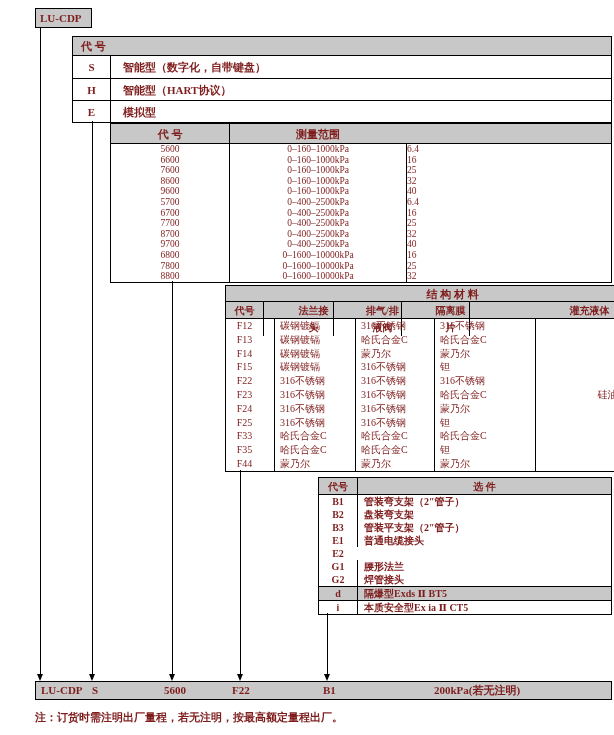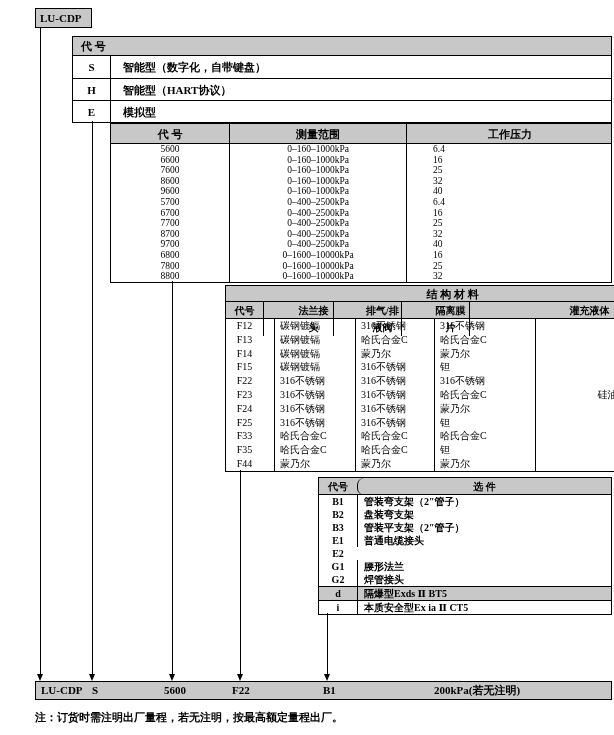--- a/index.html
+++ b/index.html
@@ -1,19 +1,19 @@
 <!DOCTYPE html>
 <html style="--grey: #c8c8c8;"><head>
 <meta charset="utf-8">
 <style>
   * { margin:0; padding:0; box-sizing:border-box; }
   html,body { background:#ffffff; }
   .canvas {
     position:relative; width:614px; height:735px; background:#fff;
-    font-family:"Liberation Serif","DejaVu Serif",serif; color:#000000;
+    font-family:"Liberation Serif","DejaVu Serif",serif; color:#7f1d1d;
   }
   .grey { background:var(--grey,#c8c8c8); }
 
   
   .title-box {
     position:absolute; left:35px; top:8px; width:57px; height:20px;
     border:1px solid #000; font-weight:bold; font-size:11px; line-height:18px;
     padding-left:4px;
   }
 
@@ -25,41 +25,41 @@
   .tt-code { text-align:center; font-weight:bold; font-size:11px; border-right:1px solid #000; }
   .tt-desc { padding-left:12px; font-weight:bold; font-size:11px; }
 
   
   .range-table { position:absolute; left:110px; top:123px; width:502px; border:1px solid #000; background:#fff; }
   .rt-header { display:grid; grid-template-columns:118px 177px 207px; height:20px; line-height:20px; border-bottom:1px solid #000; font-weight:bold; font-size:11px; text-align:center; }
   .rt-header > div + div { border-left:1px solid #000; }
   .rt-row { display:grid; grid-template-columns:118px 177px 207px; height:10.6px; line-height:10.6px; font-size:9.5px; }
   .rt-code { text-align:center; }
   .rt-range { text-align:center; border-left:1px solid #000; }
-  .rt-press { padding-left:26px; border-left:1px solid #000; }
+  .rt-press { border-left:1px solid #000; }
 
   
   .mat-table { position:absolute; left:225px; top:285px; width:455px; border:1px solid #000; background:#fff; }
   .mat-title { height:16px; line-height:16px; text-align:center; font-weight:bold; font-size:11px; border-bottom:1px solid #000; }
   .mat-header { display:grid; grid-template-columns:37px 70px 68px 68px 1fr; height:17px; line-height:17px; border-bottom:1px solid #000; font-weight:bold; font-size:10px; text-align:center; }
   .mat-header > div + div { border-left:1px solid #000;padding-left:30px; }
   .mat-body { position:relative; height:152px; }
   .mat-row { display:grid; grid-template-columns:37px 70px 68px 68px; height:13.8px; line-height:13.8px; font-size:10px;gap:11px; }
   .mat-code { text-align:center; }
   .mat-cell { border-left:1px solid #000; padding-left:5px; }
   .mat-fill {
     position:absolute; right:0; top:0; width:144px; height:152px;
     border-left:1px solid #000; display:flex; align-items:center; justify-content:center;
     font-size:10px;
   }
 
   
   .opt-table { position:absolute; left:318px; top:477px; width:294px; border:1px solid #000; background:#fff; }
   .opt-header { display:grid; grid-template-columns:38px 1fr; height:17px; line-height:17px; border-bottom:1px solid #000; font-weight:bold; font-size:10px; text-align:center; }
-  .opt-header > div + div { border-left:1px solid #000;border-radius:7px; }
+  .opt-header > div + div { border-left:1px solid #000; }
   .opt-row { display:grid; grid-template-columns:38px 1fr; height:13px; line-height:13px; font-size:10px; font-weight:bold; }
   .opt-code { text-align:center; }
   .opt-desc { border-left:1px solid #000; padding-left:6px; }
   .opt-special { border-top:1px solid #000; height:14px; line-height:14px; }
   .grey-row { background:var(--grey,#c8c8c8); }
 
   
   .vline { position:absolute; width:1px; background:#000; }
   .arrow { position:absolute; width:0; height:0; border-left:3.5px solid transparent; border-right:3.5px solid transparent; border-top:7px solid #000; }
 
@@ -102,21 +102,20 @@
           <div class="tt-code">E</div>
           <div class="tt-desc">模拟型</div>
         </div>
       </div>
   </div>
 
   <div class="range-table">
     <div class="rt-header grey">
       <div>代  号</div>
       <div>测量范围</div>
-      <div>工作压力</div>
     </div>
     <div id="range-rows">
         <div class="rt-row">
           <div class="rt-code">5600</div>
           <div class="rt-range">0–160–1000kPa</div>
           <div class="rt-press">6.4</div>
         </div>
         <div class="rt-row">
           <div class="rt-code">6600</div>
           <div class="rt-range">0–160–1000kPa</div>

